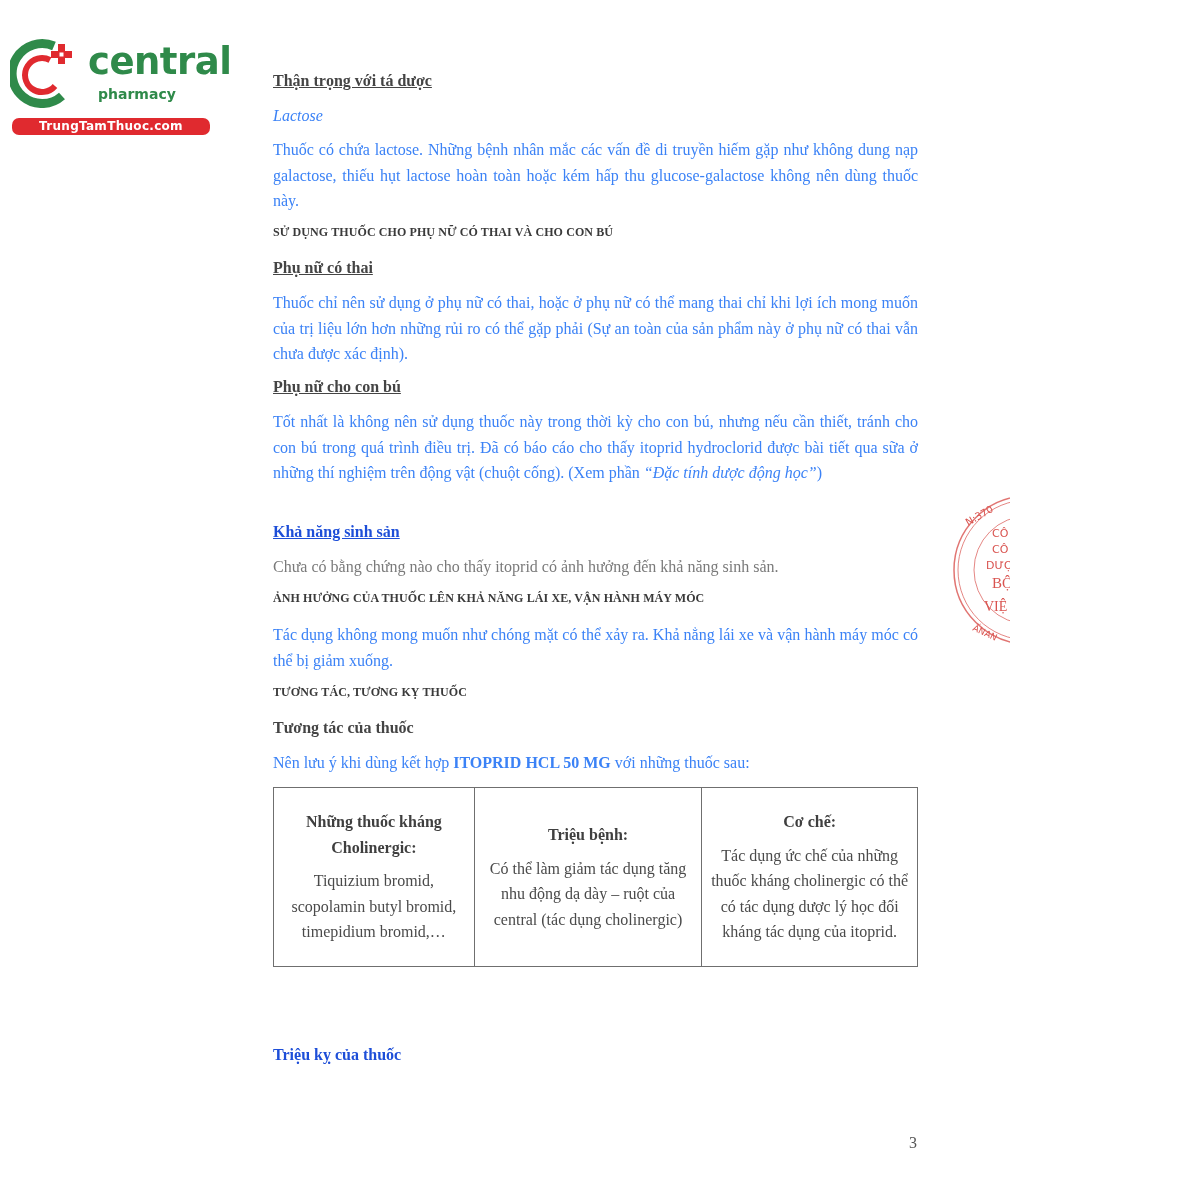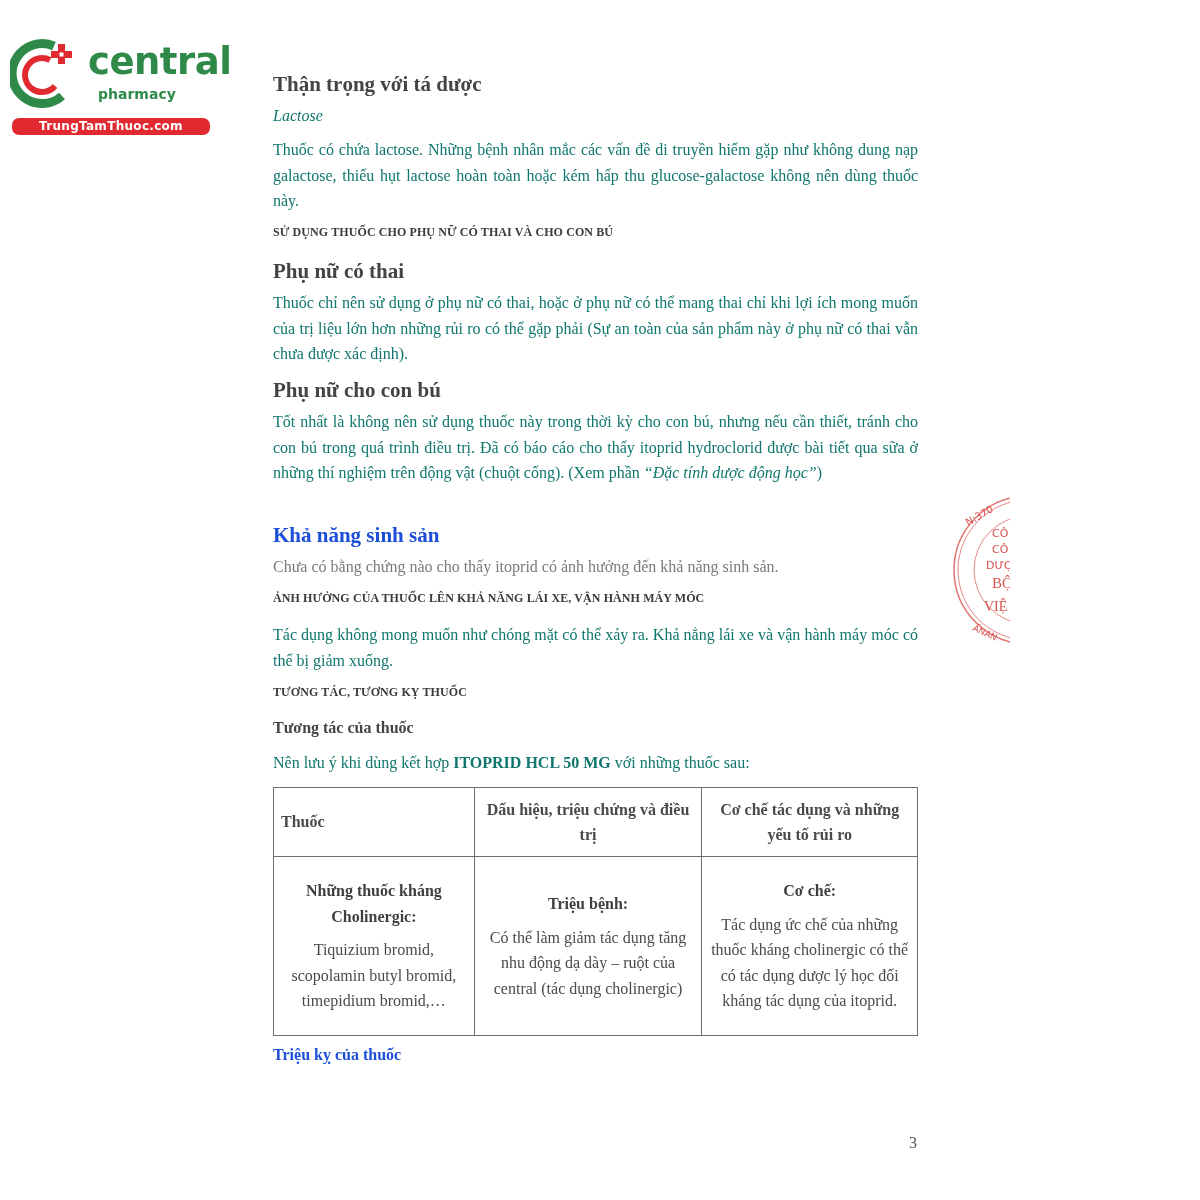--- a/index.html
+++ b/index.html
@@ -13,22 +13,22 @@
       font-size:37px; font-weight:bold; color:#2f8a4a; letter-spacing:-0.5px; line-height:40px; }
     .logo-sub { position:absolute; left:88px; top:48px; font-family:"DejaVu Sans", sans-serif;
       font-size:14px; font-weight:bold; color:#2f8a4a; line-height:16px; }
     .logo-url { position:absolute; left:2px; top:80px; width:198px; height:17px; border-radius:7px;
       background:#e02a2f; color:#ffffff; font-family:"DejaVu Sans", sans-serif; font-size:12px;
       font-weight:bold; text-align:center; line-height:17px; letter-spacing:0.3px; }
 
     
     .doc { position:absolute; left:273px; top:0; width:645px; }
     .blk { position:absolute; left:0; width:645px; }
-    .p { font-size:16px; line-height:25.5px; text-align:justify; color:#0f766e; }
-    .h-ul { font-size:21px; font-weight:bold; color:#444; }
+    .p { font-size:16px; line-height:25.5px; text-align:justify; color:#3b82f6; }
+    .h-ul { font-size:16px; font-weight:bold; text-decoration:underline; color:#444; }
     .h-up { font-size:12px; font-weight:bold; color:#3a3a3a; letter-spacing:0.1px; }
     .h-b { font-size:16px; font-weight:bold; color:#444; }
     .it { font-style:italic; }
     .light { color:#7a7a7a; }
     .h-light { color:#1d4ed8; }
 
     
     .tbl { position:absolute; left:0; top:787px; width:645px; border-collapse:collapse; }
     .tbl td { border:1px solid #6f6f6f; vertical-align:middle; text-align:center;
       font-size:16px; line-height:25.5px; color:#4a4a4a; padding:0 6px; }
@@ -83,25 +83,20 @@
   <div class="blk h-b" style="top:719px">Tương tác của thuốc</div>
   <div class="blk p" style="top:750px"><span>Nên lưu ý khi dùng kết hợp </span><b>ITOPRID HCL 50 MG</b><span> với những thuốc sau:</span></div>
 
   <table class="tbl">
     <colgroup>
         <col style="width:201px">
         <col style="width:228px">
         <col style="width:216px">
       </colgroup>
     <tbody>
-        <tr class="hdr">
-      <td class="first">Thuốc</td>
-      <td>Dấu hiệu, triệu chứng và điều trị</td>
-      <td>Cơ chế tác dụng và những yếu tố rủi ro</td>
-    </tr>
     <tr class="row">
       <td>
         <div class="cell-title">Những thuốc kháng Cholinergic:</div>
         <div class="cell-gap"></div>
         <div>Tiquizium bromid, scopolamin butyl bromid, timepidium bromid,…</div>
       </td>
       <td>
         <div class="cell-title">Triệu bệnh:</div>
         <div class="cell-gap"></div>
         <div>Có thể làm giảm tác dụng tăng nhu động dạ dày – ruột của central (tác dụng cholinergic)</div>

